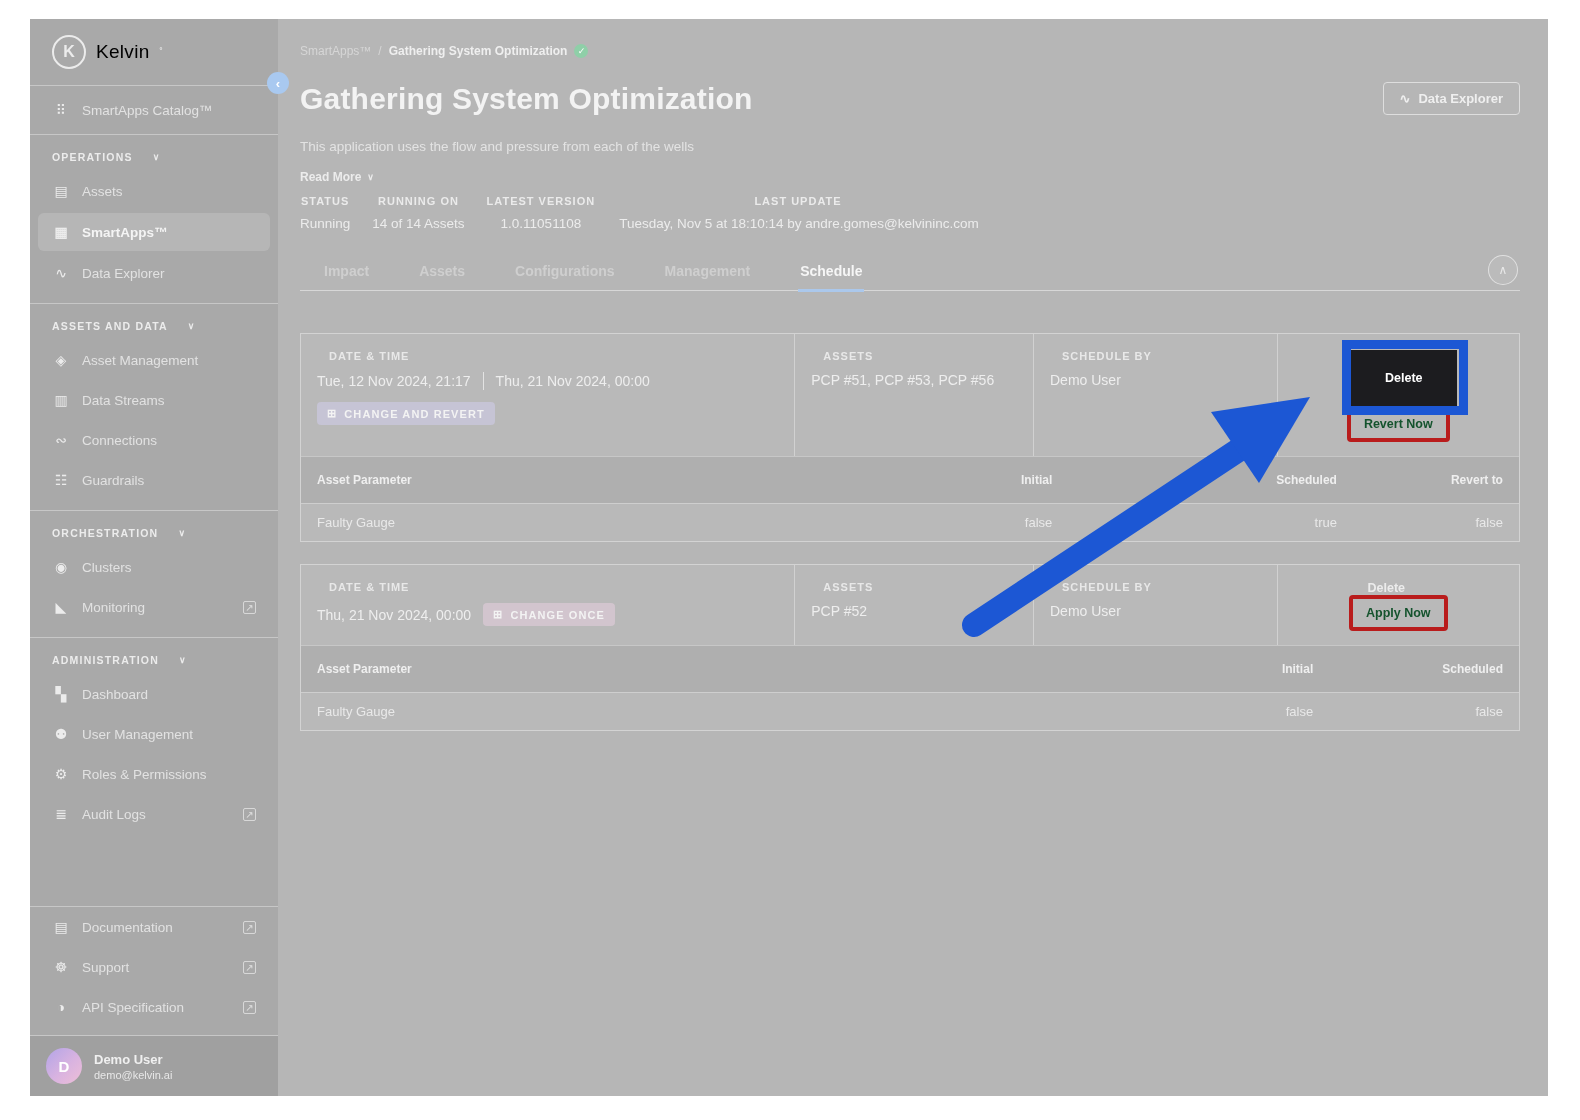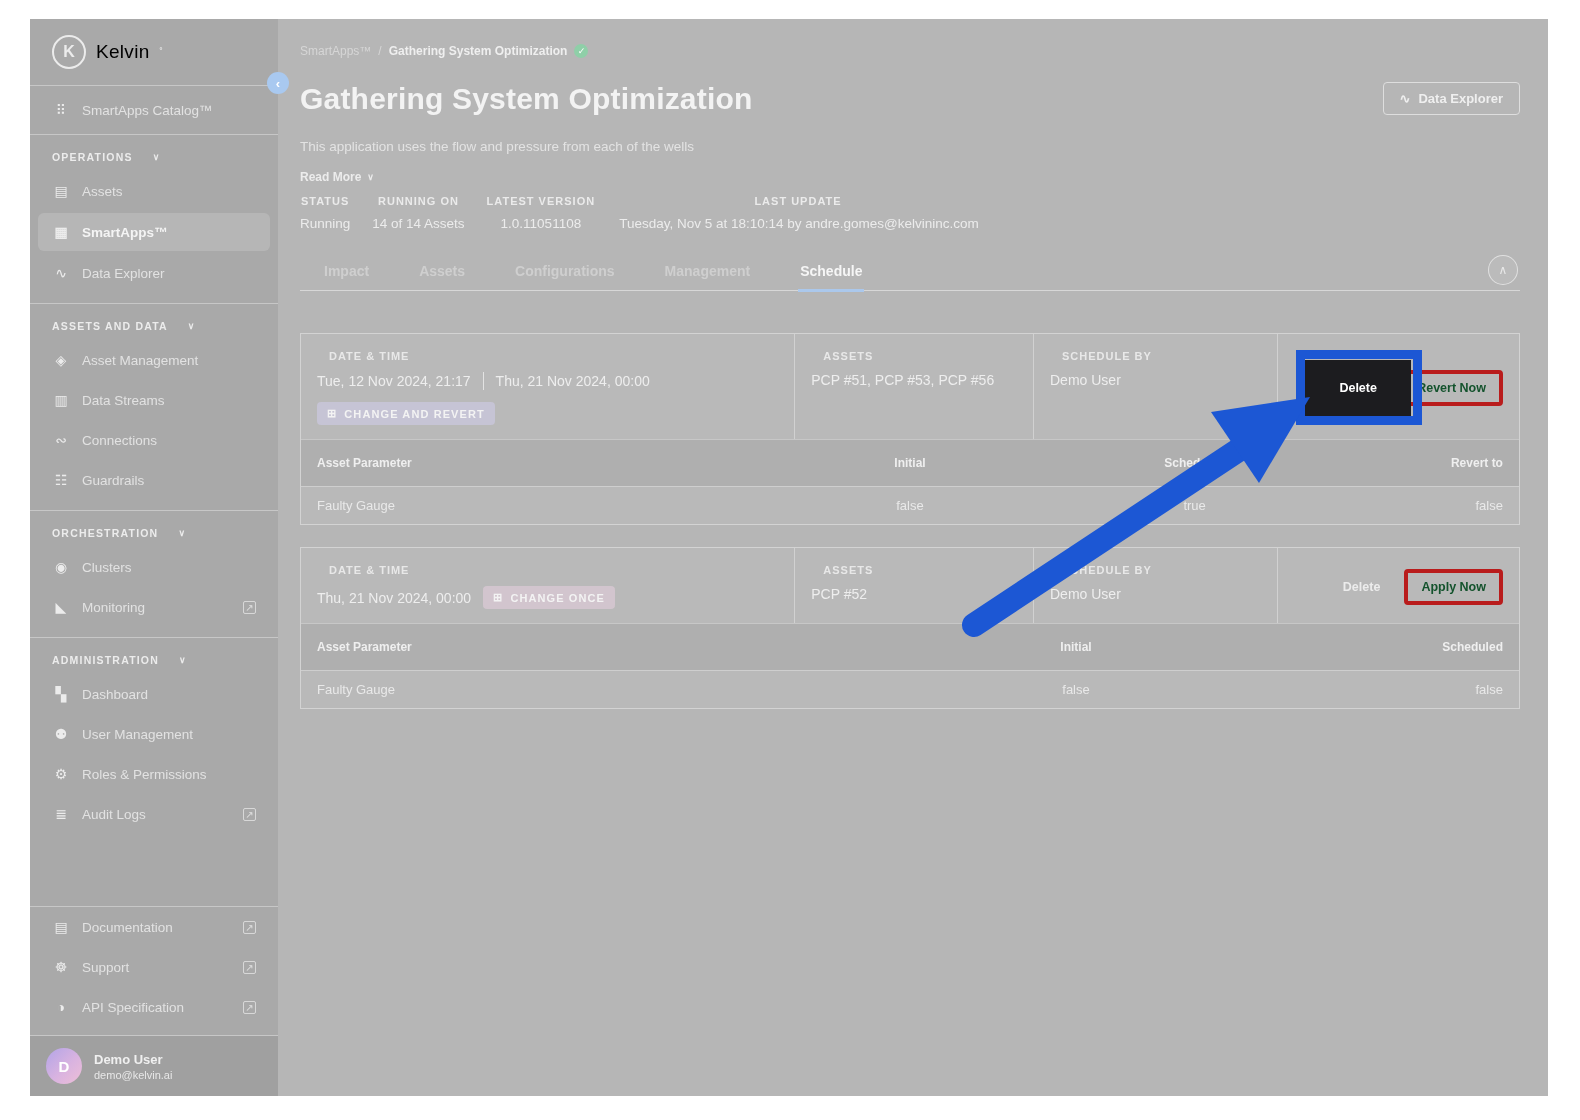--- a/index.html
+++ b/index.html
@@ -57,32 +57,32 @@
   .card-top { display:grid; grid-template-columns:40.5% 19.6% 20% 19.9%; }
   .card-top > div { padding:16px 16px 14px 16px; }
   .card-top > div + div { border-left:1px solid rgba(255,255,255,.35); }
   .cell-label { font-size:11px; font-weight:bold; letter-spacing:1px; color:rgba(255,255,255,.68);margin-left:12px; }
   .cell-value { margin-top:10px; font-size:14px; color:#eeeeee; display:flex; align-items:center; }
   .vsep { display:inline-block; width:1px; height:18px; background:rgba(255,255,255,.6); margin:0 12px; }
   .badge { display:inline-flex; align-items:center; gap:7px; border-radius:4px; padding:5px 10px; font-size:11px; font-weight:bold; letter-spacing:1.1px; color:#f3f3f3; margin-top:12px; }
   .badge .glyph { font-size:11px; }
   .badge.revert { background:rgba(205,201,228,.65); }
   .badge.once { background:rgba(226,205,220,.6); margin-top:0; margin-left:12px; }
-  .actions { display:flex; align-items:center; justify-content:flex-end; position:relative; }
+  .actions { display:flex; align-items:center; justify-content:flex-end; position:relative;flex-direction:column; }
   .spotlight-wrap { position:relative; z-index:2; margin-right:-11px; }
   .spotlight { width:106px; height:56px; background:#1c1c1f; display:flex; align-items:center; justify-content:center; color:#ffffff; font-size:12.5px; font-weight:bold; cursor:pointer; }
   .annotation-box { position:absolute; left:-9px; top:-10px; right:-11px; bottom:-9px; border:9px solid #1c57d4; z-index:3; pointer-events:none; }
   .btn-sm { border:4px solid #b91c1c; border-radius:4px; background:transparent; color:#14532d; font-size:12.5px; font-weight:bold; padding:7px 13px; cursor:pointer; font-family:inherit; position:relative; z-index:1; }
   .delete-text { color:#ececec; font-size:12.5px; font-weight:bold; margin-right:24px; cursor:pointer; }
 
   .tbl-head { display:grid; background:rgba(0,0,0,.05); border-top:1px solid rgba(255,255,255,.3); padding:16px 16px; font-size:12px; font-weight:bold; color:#efefef; }
   .tbl-row  { display:grid; border-top:1px solid rgba(255,255,255,.3); padding:11px 16px; font-size:13px; color:#e9e9e9; }
   .cols4 { grid-template-columns:38% 24% 24% 14%; }
   .cols3 { grid-template-columns:44% 40% 16%; }
-  .ta-c { text-align:center; } .ta-r { text-align:right; }
+  .ta-c { text-align:right; } .ta-r { text-align:right; }
 
   
   .arrow-overlay { position:absolute; left:0; top:0; width:1580px; height:1120px; z-index:50; pointer-events:none; }
 </style>
 </head>
 <body>
 
 <div class="app">
 
   <nav class="sidebar">

